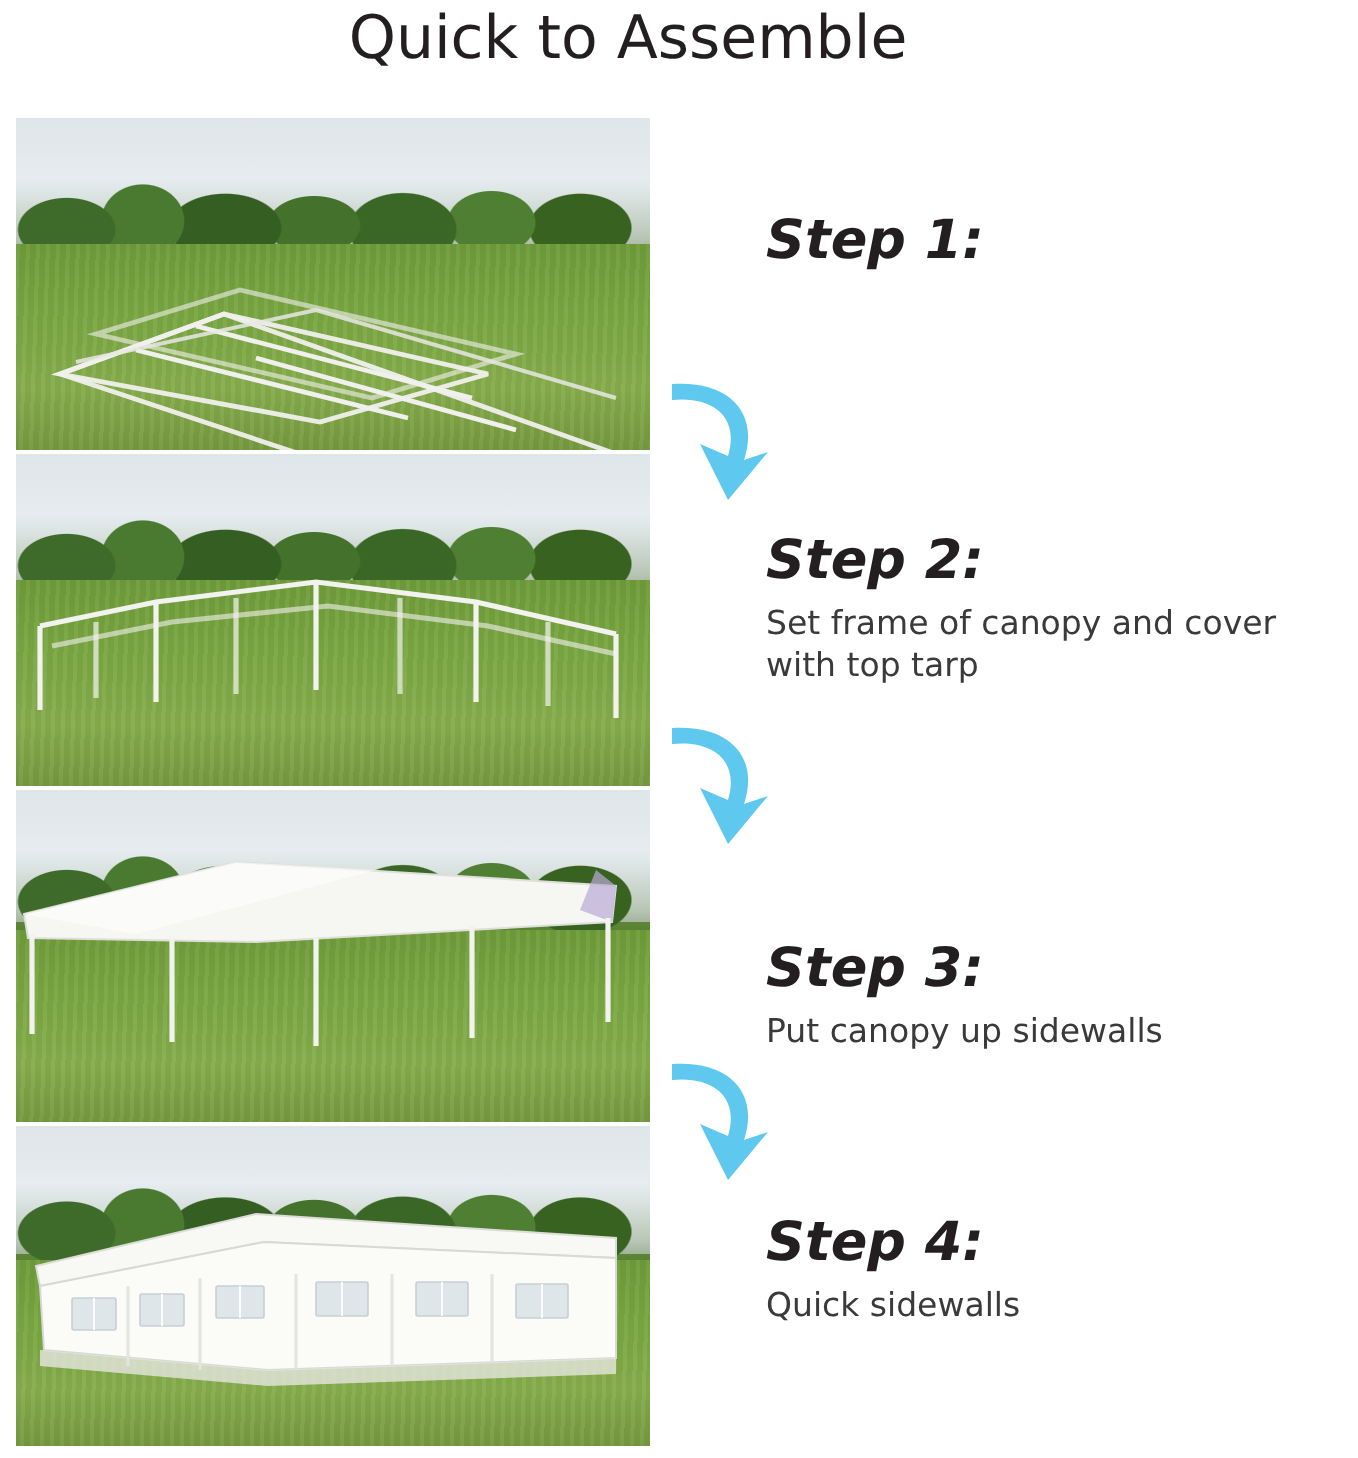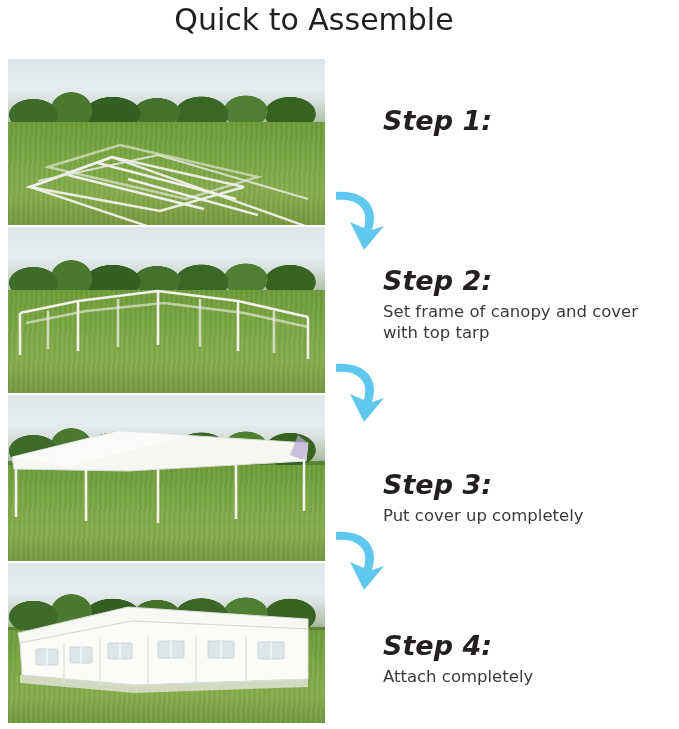--- a/index.html
+++ b/index.html
@@ -105,21 +105,21 @@
   .step-desc {
     font-family: "DejaVu Sans", sans-serif;
     font-size: 16.5px;
     color: #3a3a3a;
     line-height: 1.28;
     margin: 0;
   }
   #step1 { top: 107px; }
   #step2 { top: 267px; }
   #step3 { top: 443px; margin-top: 28px; }
-  #step4 { top: 632px; }
+  #step4 { top: 608px; }
 </style>
 </head>
 <body>
 
 <div class="page">
 
   <div class="title">Quick to Assemble</div>
 
   <div class="photo" id="photo1">
     <div class="sky"></div>
@@ -228,21 +228,21 @@
     <p class="step-head">Step 1:</p>
   </div>
 
   <div class="step" id="step2">
     <p class="step-head">Step 2:</p>
     <p class="step-desc">Set frame of canopy and cover with top tarp</p>
   </div>
 
   <div class="step" id="step3">
     <p class="step-head">Step 3:</p>
-    <p class="step-desc">Put cover up completely</p>
+    <p class="step-desc">Put canopy up sidewalls</p>
   </div>
 
   <div class="step" id="step4">
     <p class="step-head">Step 4:</p>
-    <p class="step-desc">Attach completely</p>
+    <p class="step-desc">Quick sidewalls</p>
   </div>
 
 </div>
 
 </body></html>

